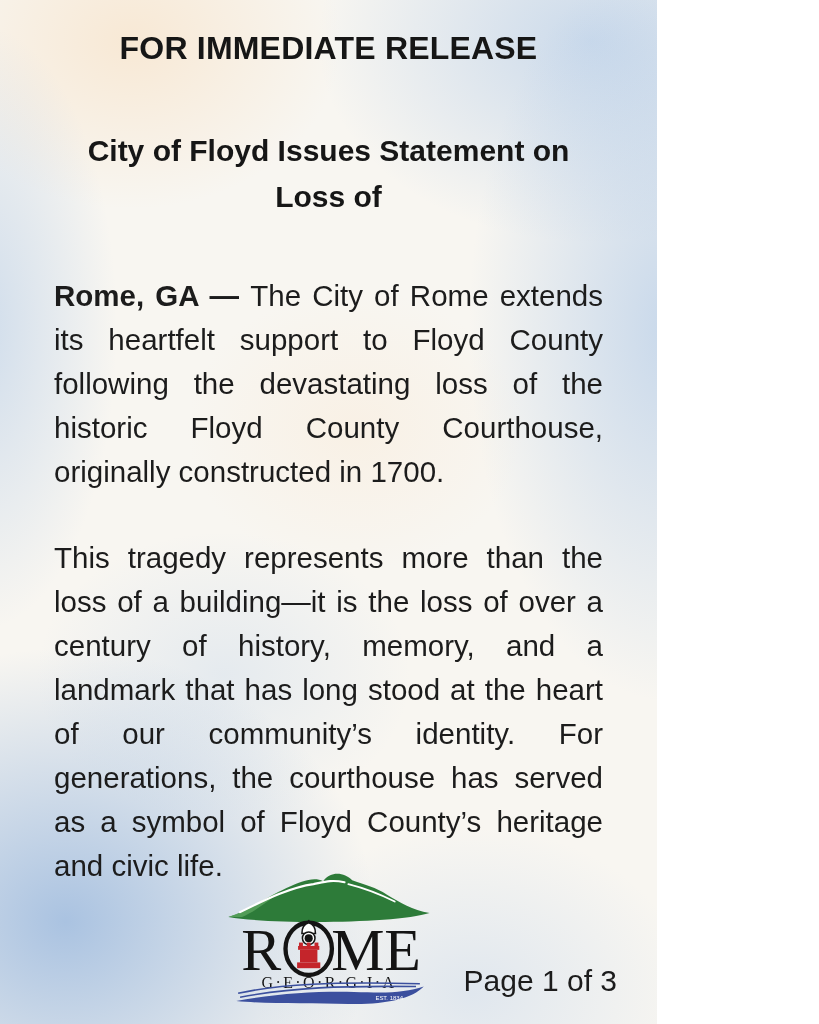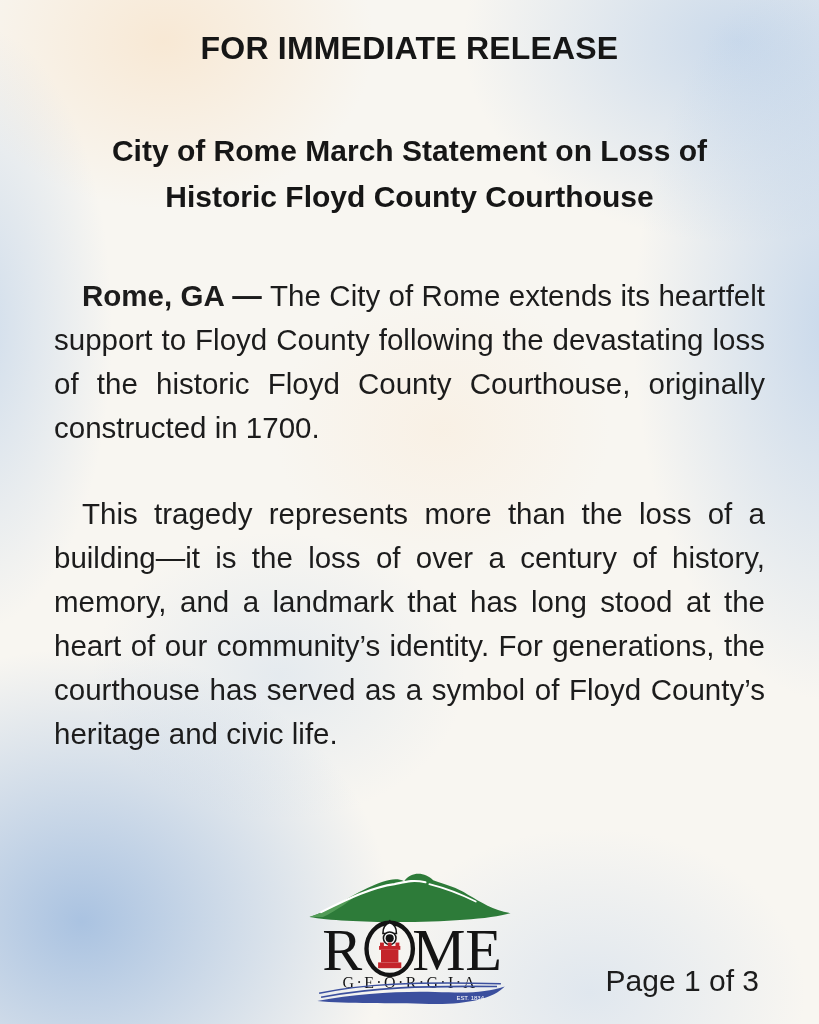--- a/index.html
+++ b/index.html
@@ -5,21 +5,21 @@
   html, body { margin: 0; padding: 0; }
   body {
     width: 819px;
     height: 1024px;
     font-family: "Liberation Sans", sans-serif;
     color: #1b1b1b;
     overflow: hidden;
   }
   .page {
     position: relative;
-    width: 819px;
+    width: 657px;
     height: 1024px;
     box-sizing: border-box;
     padding: 26px 54px 0 54px;
     background-color: #f8f6f1;
     background-image:
       radial-gradient(ellipse 430px 380px at 10% 90%, rgba(122,163,215,0.62), rgba(122,163,215,0) 72%),
       radial-gradient(ellipse 280px 520px at 102% 32%, rgba(148,184,228,0.48), rgba(148,184,228,0) 72%),
       radial-gradient(ellipse 380px 280px at 90% 4%, rgba(148,184,228,0.45), rgba(148,184,228,0) 72%),
       radial-gradient(ellipse 190px 420px at -3% 32%, rgba(150,185,228,0.42), rgba(150,185,228,0) 72%),
       radial-gradient(ellipse 300px 240px at 20% 4%, rgba(248,216,178,0.45), rgba(248,216,178,0) 70%),
@@ -45,48 +45,47 @@
   }
   .doc-title .line { display: block; }
   .body-copy { margin-top: 54px; }
   .body-copy p {
     margin: 0 0 42px 0;
     font-size: 29.5px;
     line-height: 44px;
     text-align: justify;
     color: #1c1c1c;
   }
-  .body-copy p strong { font-weight: bold; margin-left: 28px; }
+  .body-copy p strong { font-weight: bold; }
   .logo-wrap {
     position: absolute;
     left: 50%;
     bottom: 14px;
     transform: translateX(-50%);
   }
   .page-indicator {
     position: absolute;
-    right: 60px;
+    right: 40px;
     bottom: 26px;
     font-size: 30px;
     color: #1c1c1c;
   }
   svg text { user-select: none; }
 </style>
 </head>
 <body>
 
 <div class="page">
 
   <header class="release-block">
     <div>FOR IMMEDIATE RELEASE</div>
   </header>
 
   <h1 class="doc-title">
-    <span class="line">City of Rome March Statement on Loss of</span>
-    <span class="line">Historic Floyd County Courthouse</span>
+    <span class="line">City of Floyd Issues Statement on Loss of</span>
   </h1>
 
   <main class="body-copy">
     <p><strong>Rome, GA — </strong><span>The City of Rome extends its heartfelt support to Floyd County following the devastating loss of the historic Floyd County Courthouse, originally constructed in 1700.</span></p>
     <p><strong></strong><span>This tragedy represents more than the loss of a building—it is the loss of over a century of history, memory, and a landmark that has long stood at the heart of our community’s identity. For generations, the courthouse has served as a symbol of Floyd County’s heritage and civic life.</span></p>
   </main>
 
   <div class="logo-wrap">
     <svg width="232" height="151" viewBox="0 0 240 156">
 

